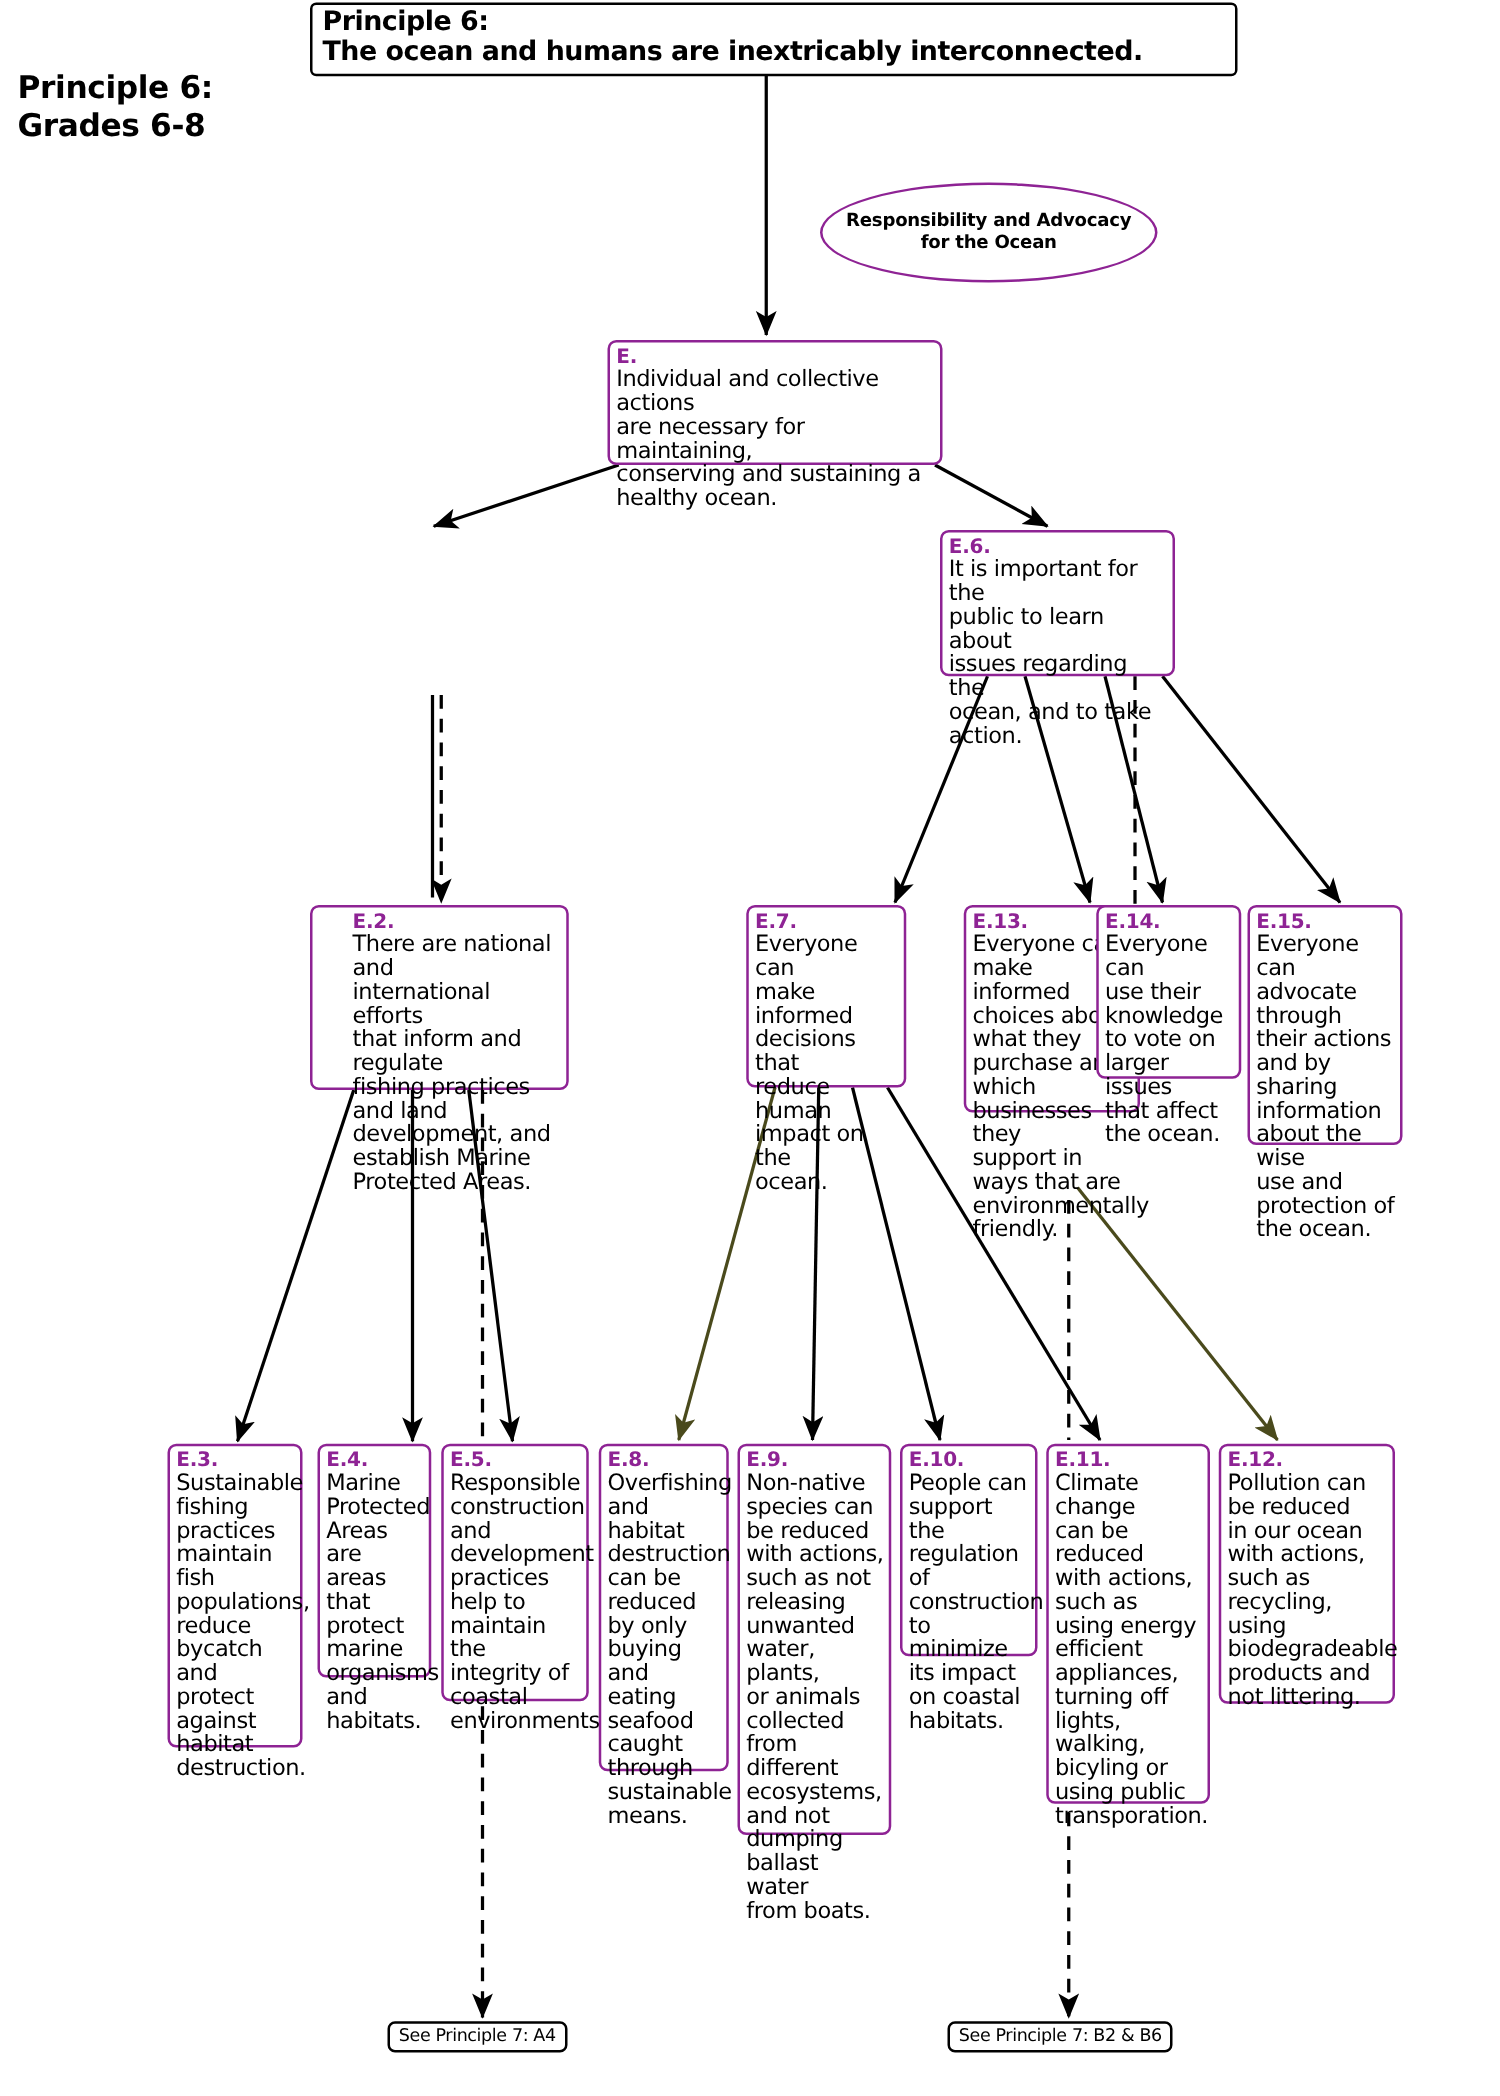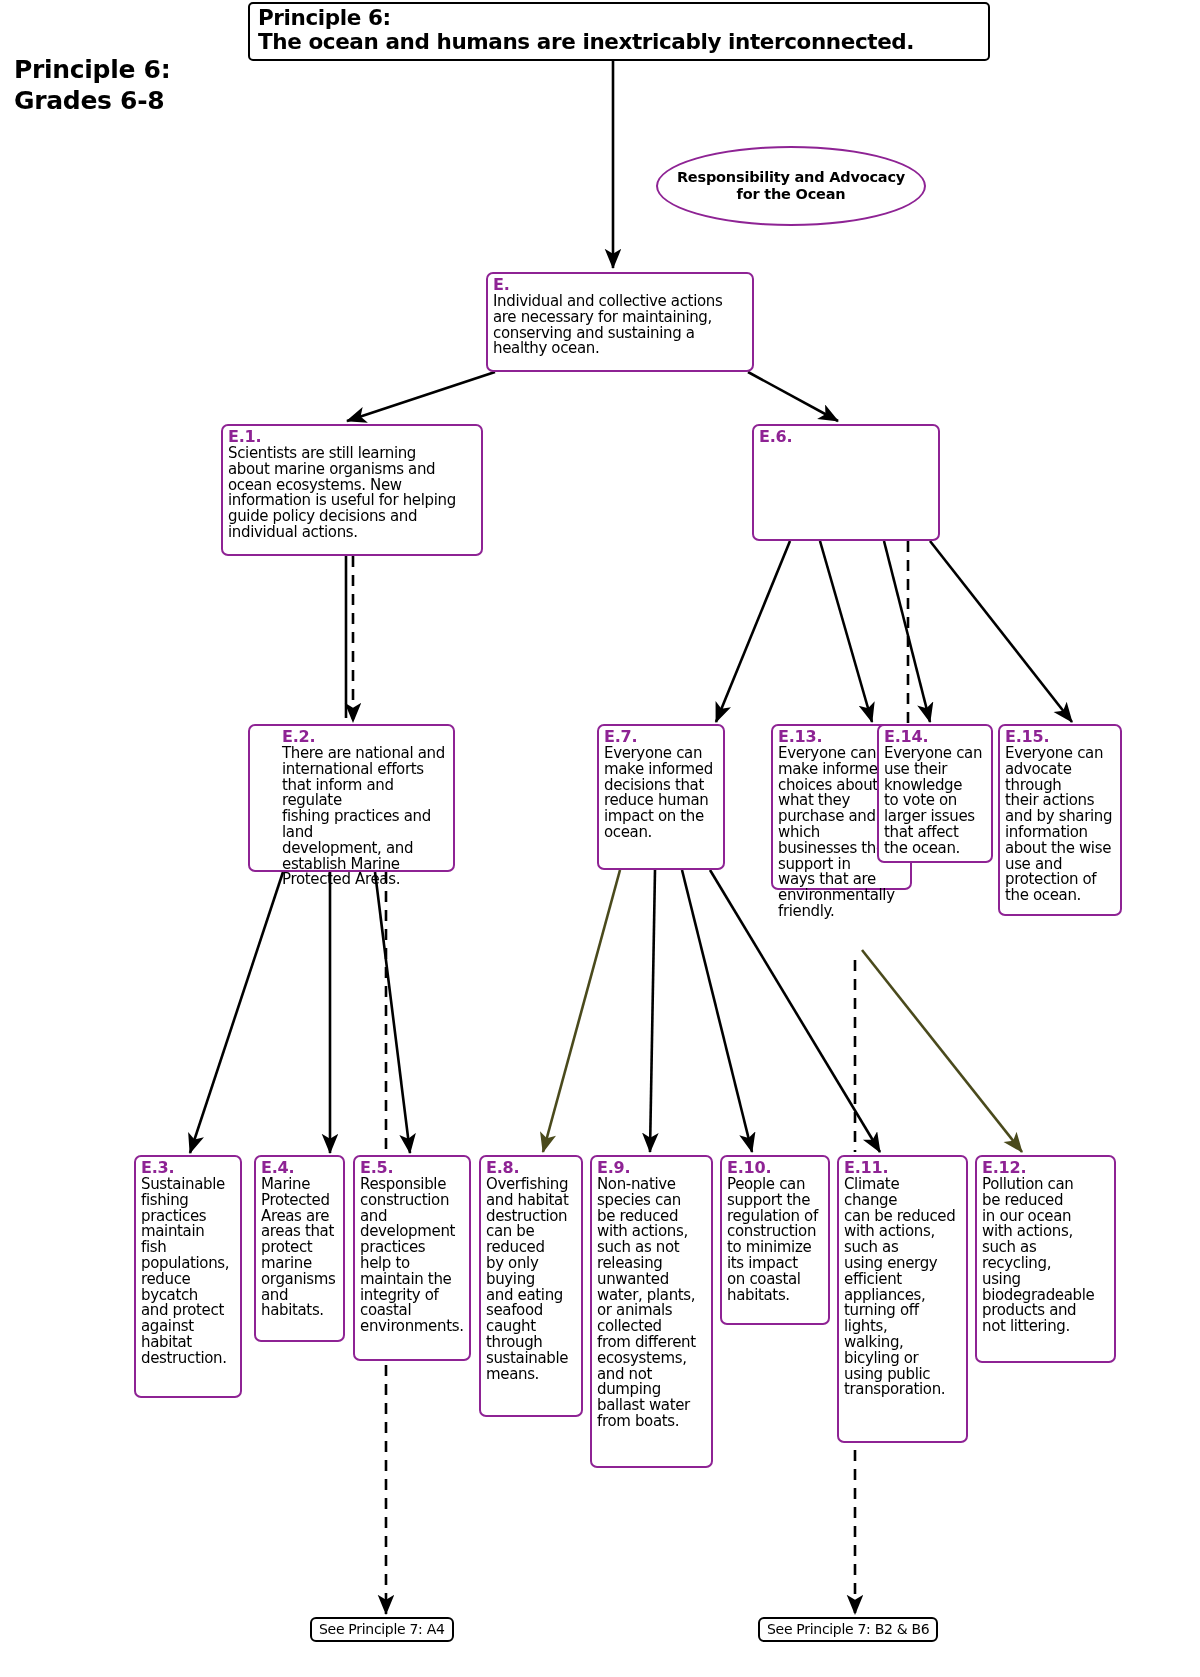--- a/index.html
+++ b/index.html
@@ -27,21 +27,21 @@
   }
   .node .code {
     color: #8e2394;
     font-weight: bold;
     font-size: 16px;
     display: block;
     letter-spacing: -0.2px;
   }
   .node .body {
     color: #000000;
-    font-size: 15px;
+    font-size: 18px;
     display: block;
     white-space: pre-line;
     letter-spacing: -0.35px;
   }
 
   
   .banner {
     position: absolute;
     z-index: 3;
     background:#fff;
@@ -163,32 +163,28 @@
 for the Ocean</div>
 
   <div class="node" style="left:486px; top:272px; width:268px; height:100px;">
     <span class="code">E.</span>
     <span class="body">Individual and collective actions
 are necessary for maintaining,
 conserving and sustaining a
 healthy ocean.</span>
   </div>
 
-  <div class="node" style="left:221px; top:424px; width:262px; height:132px;">
-    <span class="code">E.1.</span>
-    <span class="body">Scientists are still learning
-about marine organisms and
-ocean ecosystems. New
-information is useful for helping
-guide policy decisions and
-individual actions.</span>
-  </div>
 
   <div class="node" style="left:752px; top:424px; width:188px; height:117px;">
     <span class="code">E.6.</span>
+    <span class="body">It is important for the
+public to learn about
+issues regarding the
+ocean, and to take
+action.</span>
   </div>
 
   <div class="node" style="left:248px; top:724px; width:207px; height:148px;padding-left:32px;">
     <span class="code">E.2.</span>
     <span class="body">There are national and
 international efforts
 that inform and regulate
 fishing practices and land
 development, and
 establish Marine

